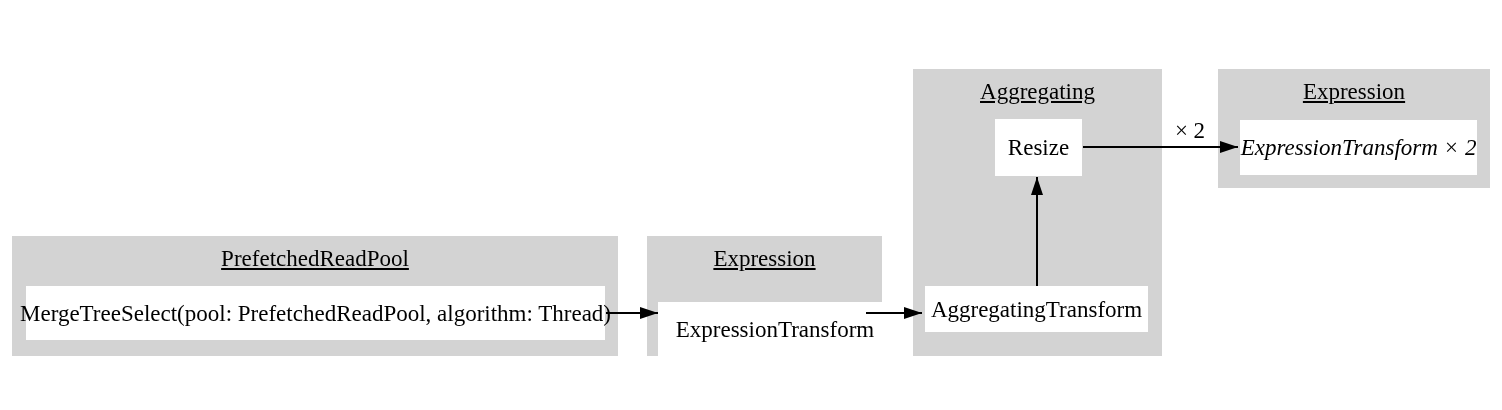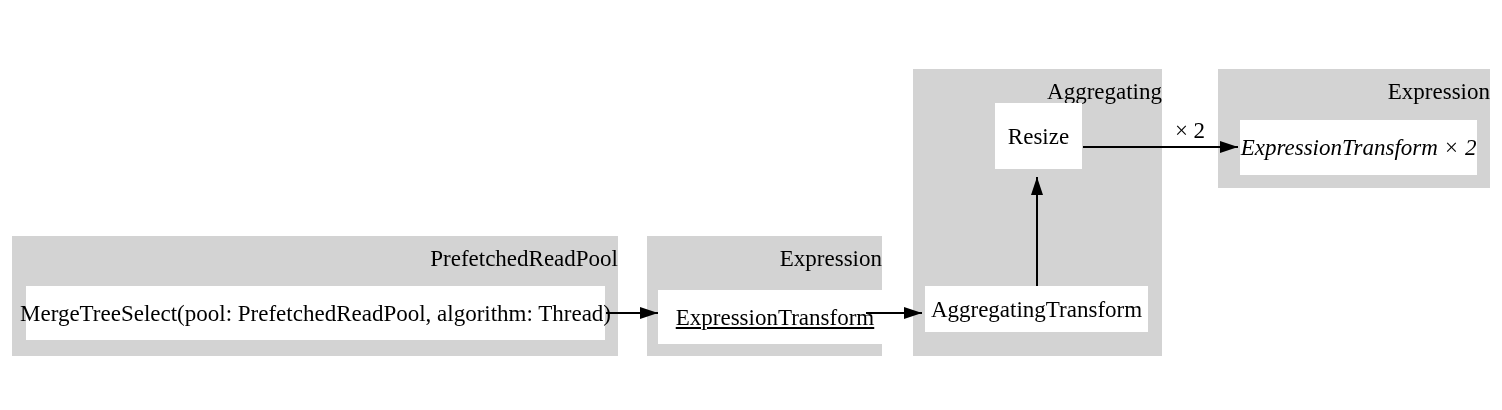--- a/index.html
+++ b/index.html
@@ -18,24 +18,25 @@
   }
   .cluster {
     position: absolute;
     background: #d3d3d3;
   }
   .cluster-label {
     position: absolute;
     left: 0;
     right: 0;
     top: 9px;
-    text-align: right;
+    text-align: center;
     font-size: 23px;
     line-height: 27px;
     white-space: nowrap;
+    text-decoration: underline;
   }
   .node {
     position: absolute;
     background: #ffffff;
     display: flex;
     align-items: center;
     justify-content: center;
   }
   .node-label {
     font-size: 23px;
@@ -70,28 +71,28 @@
   <div class="cluster" style="left:12px; top:236px; width:606px; height:120px;">
     <div class="cluster-label">PrefetchedReadPool</div>
   </div>
   <div class="node" style="left:26px; top:286px; width:579px; height:54px;">
     <span class="node-label">MergeTreeSelect(pool: PrefetchedReadPool, algorithm: Thread)</span>
   </div>
 
   <div class="cluster" style="left:647px; top:236px; width:235px; height:120px;">
     <div class="cluster-label">Expression</div>
   </div>
-  <div class="node" style="left:658px; top:290px; width:234px; height:54px;text-decoration:underline;">
+  <div class="node" style="left:658px; top:302px; width:234px; height:54px;">
     <span class="node-label">ExpressionTransform</span>
   </div>
 
   <div class="cluster" style="left:913px; top:69px; width:249px; height:287px;">
     <div class="cluster-label">Aggregating</div>
   </div>
-  <div class="node" style="left:995px; top:103px; width:87px; height:66px;">
+  <div class="node" style="left:995px; top:119px; width:87px; height:57px;">
     <span class="node-label">Resize</span>
   </div>
   <div class="node" style="left:925px; top:286px; width:223px; height:46px;">
     <span class="node-label">AggregatingTransform</span>
   </div>
 
   <div class="cluster" style="left:1218px; top:69px; width:272px; height:119px;">
     <div class="cluster-label">Expression</div>
   </div>
   <div class="node" style="left:1240px; top:120px; width:237px; height:55px;font-style:italic;">

